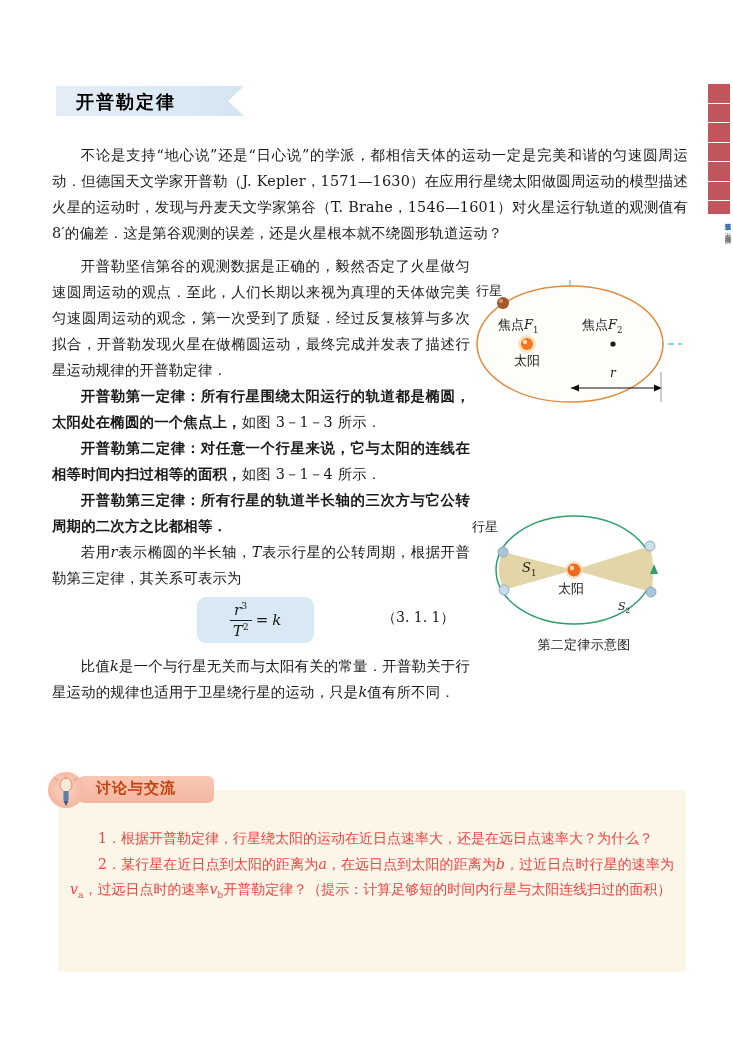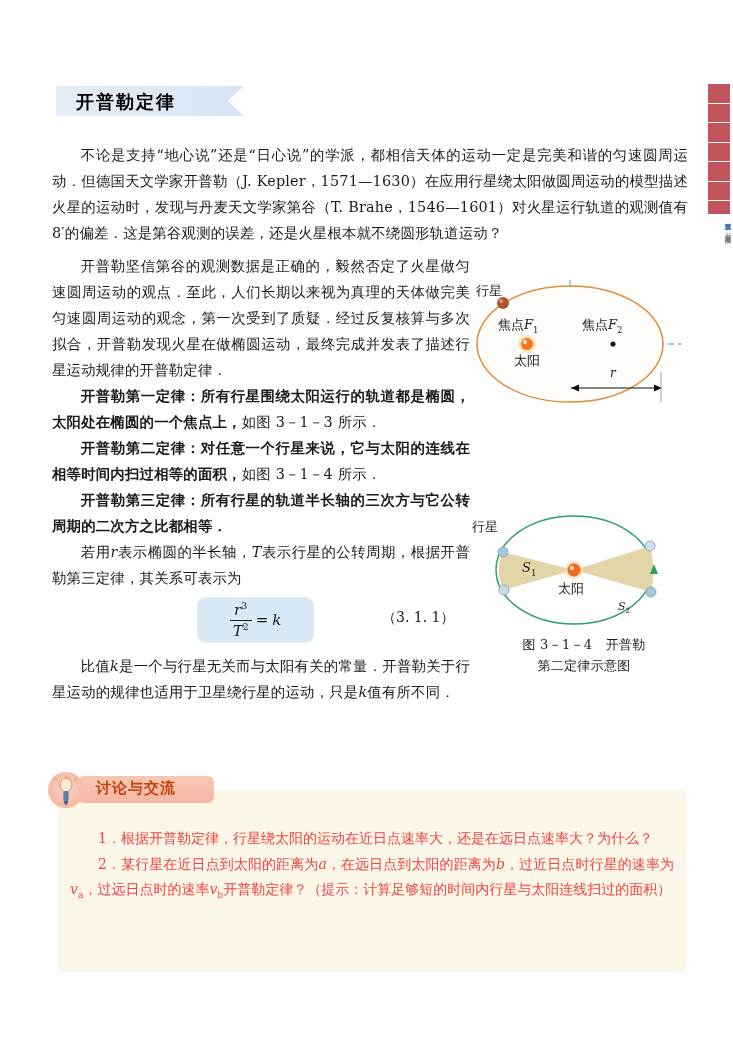--- a/index.html
+++ b/index.html
@@ -218,21 +218,20 @@
         <circle cx="180" cy="34" r="5" fill="#ccdfeb" stroke="#7f9db0" stroke-width="0.8"></circle>
         <circle cx="181" cy="80" r="5" fill="#a9c6d8" stroke="#7f9db0" stroke-width="0.8"></circle>
 
         <polygon points="184,52 180,62 188,62" fill="#2e9e6b"></polygon>
       </svg>
       <div style="position:absolute;left:2px;top:6px;font-size:13px;">行星</div>
       <div style="position:absolute;left:52px;top:48px;font-size:13px;font-style:italic;"><i>S</i><sub style="font-style:normal">1</sub></div>
       <div style="position:absolute;left:148px;top:48px;font-size:11px;font-style:italic;margin-top:40px;"><i>S</i><sub style="font-style:normal">2</sub></div>
       <div style="position:absolute;left:88px;top:68px;font-size:13px;">太阳</div>
     </div>
-    <div class="fig-cap">图 3－1－4　开普勒</div>
     <div class="fig-cap">第二定律示意图</div>
   </div>
 
   <div class="disc-box"></div>
   <div class="disc-banner"></div>
   <div class="disc-bulb">
     <svg width="36" height="36" viewBox="0 0 36 36">
       <ellipse cx="18" cy="13" rx="6" ry="7" fill="#fde9d6" stroke="#d9886a" stroke-width="1"></ellipse>
       <rect x="15.4" y="19" width="5.2" height="10" rx="1.4" fill="#5a7fa8"></rect>
       <polygon points="15.4,29 20.6,29 18,34" fill="#3c5f86"></polygon>

